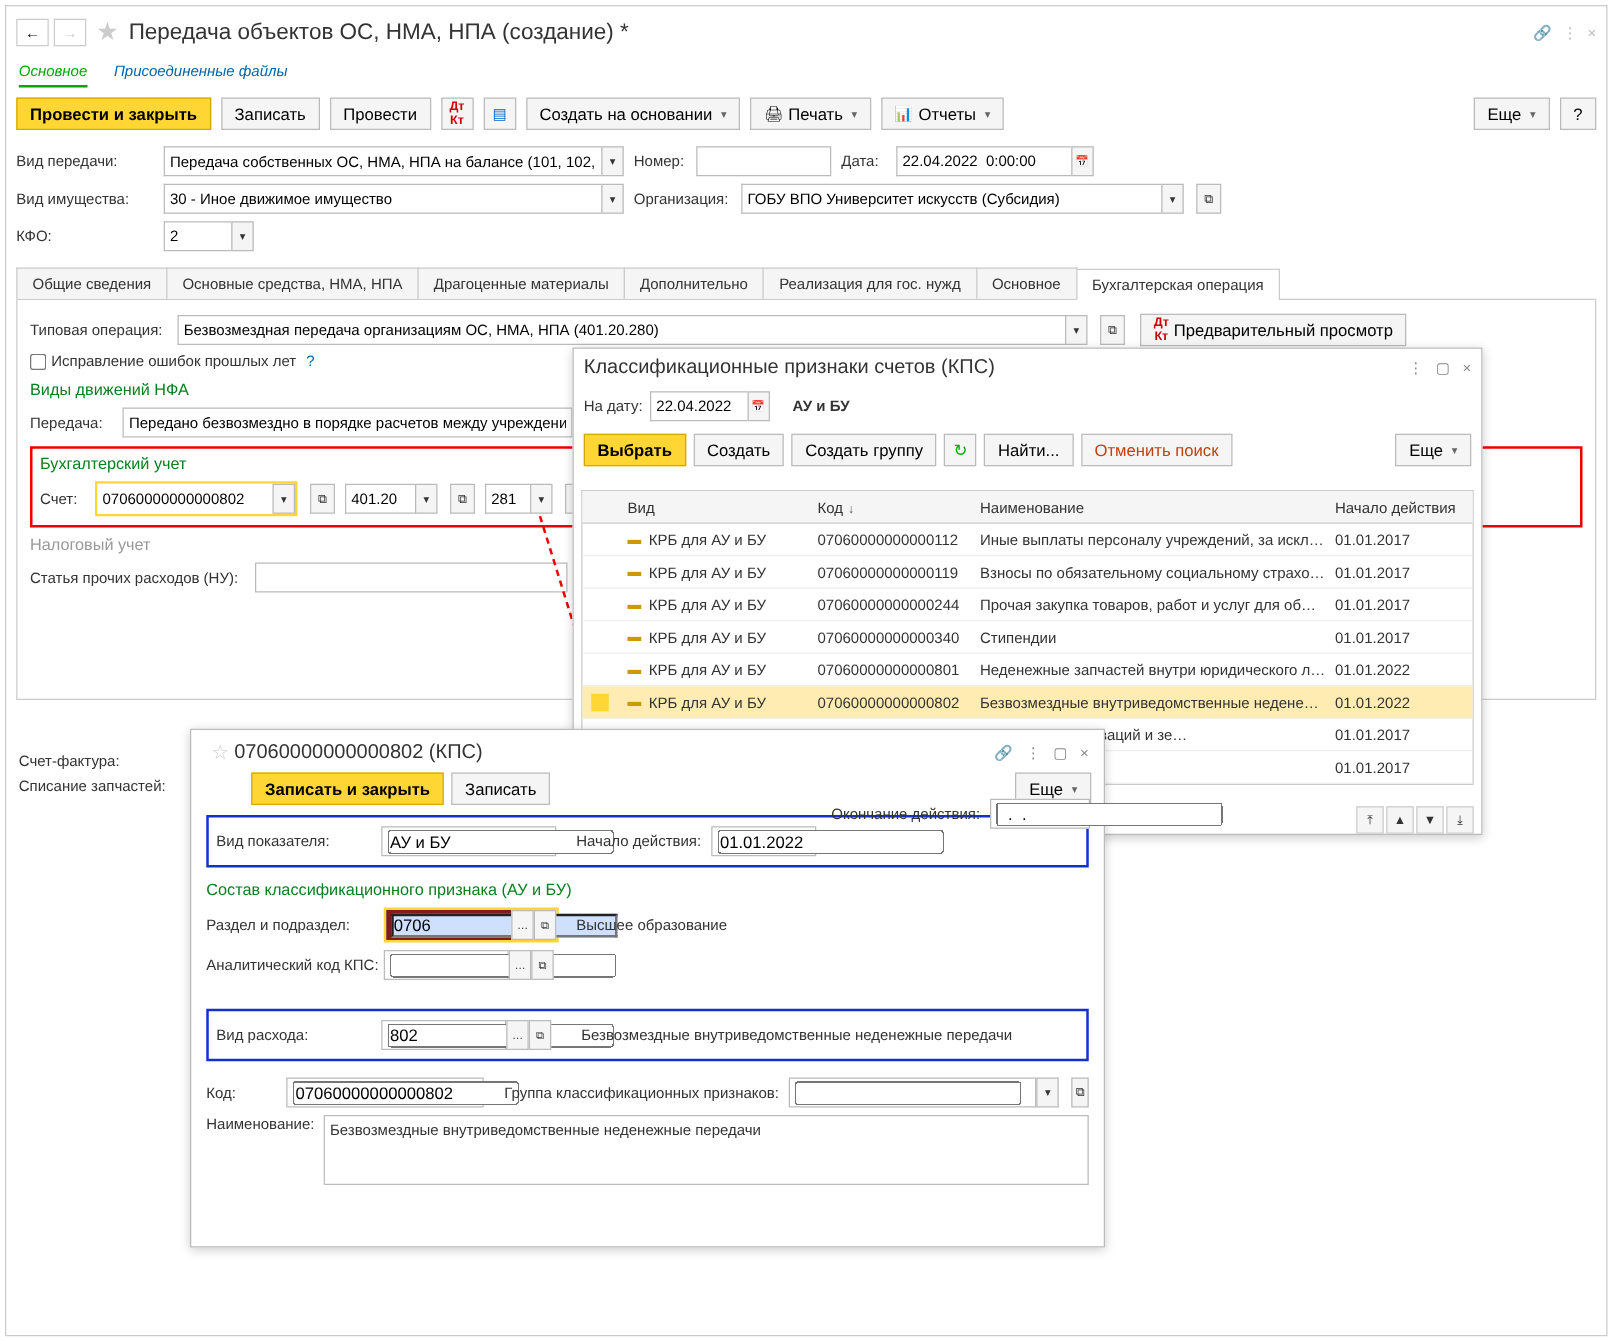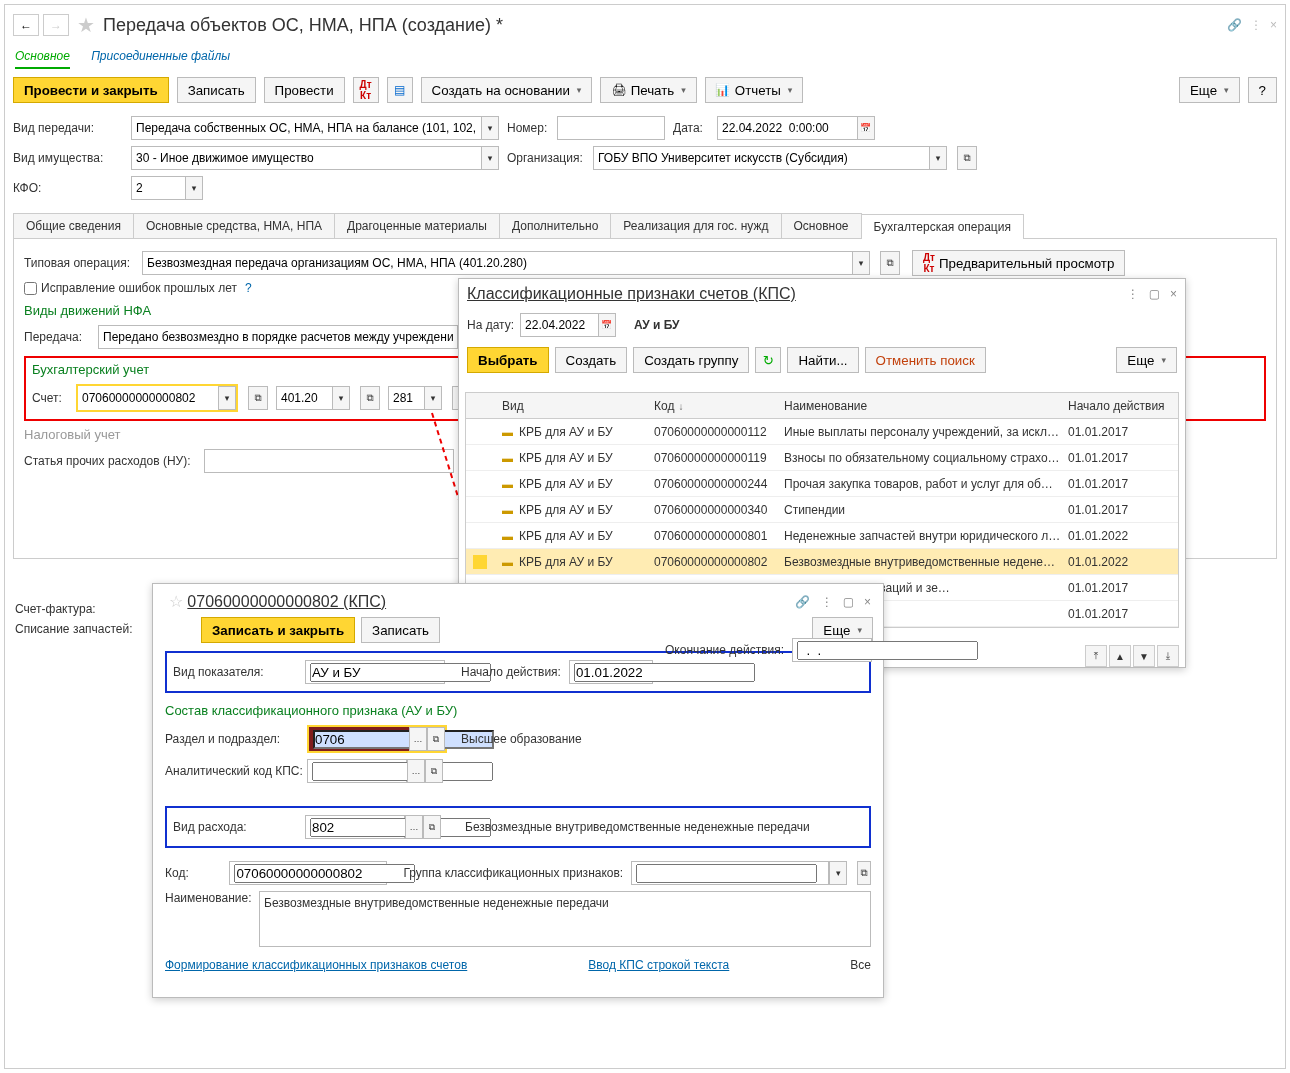--- a/index.html
+++ b/index.html
@@ -55,21 +55,21 @@
 
 .bottom-fields { position: absolute; left: 10px; top: 594px; }
 .bottom-fields .form-row label { width: 128px; } 
 
 
 .arrow { position: absolute; left: 422px; top: 403px; pointer-events: none; }
 
 
 .modal { position: absolute; background: #fff; border: 1px solid #bbb; box-shadow: 0 2px 8px rgba(0,0,0,.2); }
 .modal-header { display: flex; align-items: center; padding: 6px 8px; }
-.modal-title { font-size: 16px; text-decoration: underline; }
+.modal-title { font-size: 16px; }
 .modal-ctrl { margin-left: auto; display: flex; gap: 10px; color: #888; align-items: center; }
 .modal-ctrl span { cursor: pointer; }
 
 
 .kps-modal { left: 458px; top: 278px; width: 728px; height: 390px; }
 .kps-toolbar { display: flex; align-items: center; gap: 6px; padding: 4px 8px 6px; }
 .table { border: 1px solid #ccc; margin: 13px 6px; }
 .table-head, .table-row { display: flex; align-items: center; height: 26px; }
 .table-head { background: #f5f5f5; border-bottom: 1px solid #ccc; font-size: 12px; }
 .table-row { border-bottom: 1px solid #eee; }
@@ -480,19 +480,14 @@
             <input style="">
           </span>
           <span class="dd-btn">▾</span>
         </div>
       <span class="open-btn">⧉</span>
     </div>
     <div class="item-row" style="align-items:flex-start">
       <label style="width:86px">Наименование:</label>
       <div class="memo">Безвозмездные внутриведомственные неденежные передачи</div>
     </div>
-    <div class="item-footer">
-      <span class="link-a">Формирование классификационных признаков счетов</span>
-      <span class="link-a">Ввод КПС строкой текста</span>
-      <span class="link-a" style="text-decoration:none;color:#333">Все</span>
-    </div>
   </div>
 </div>
 
 </body></html>

